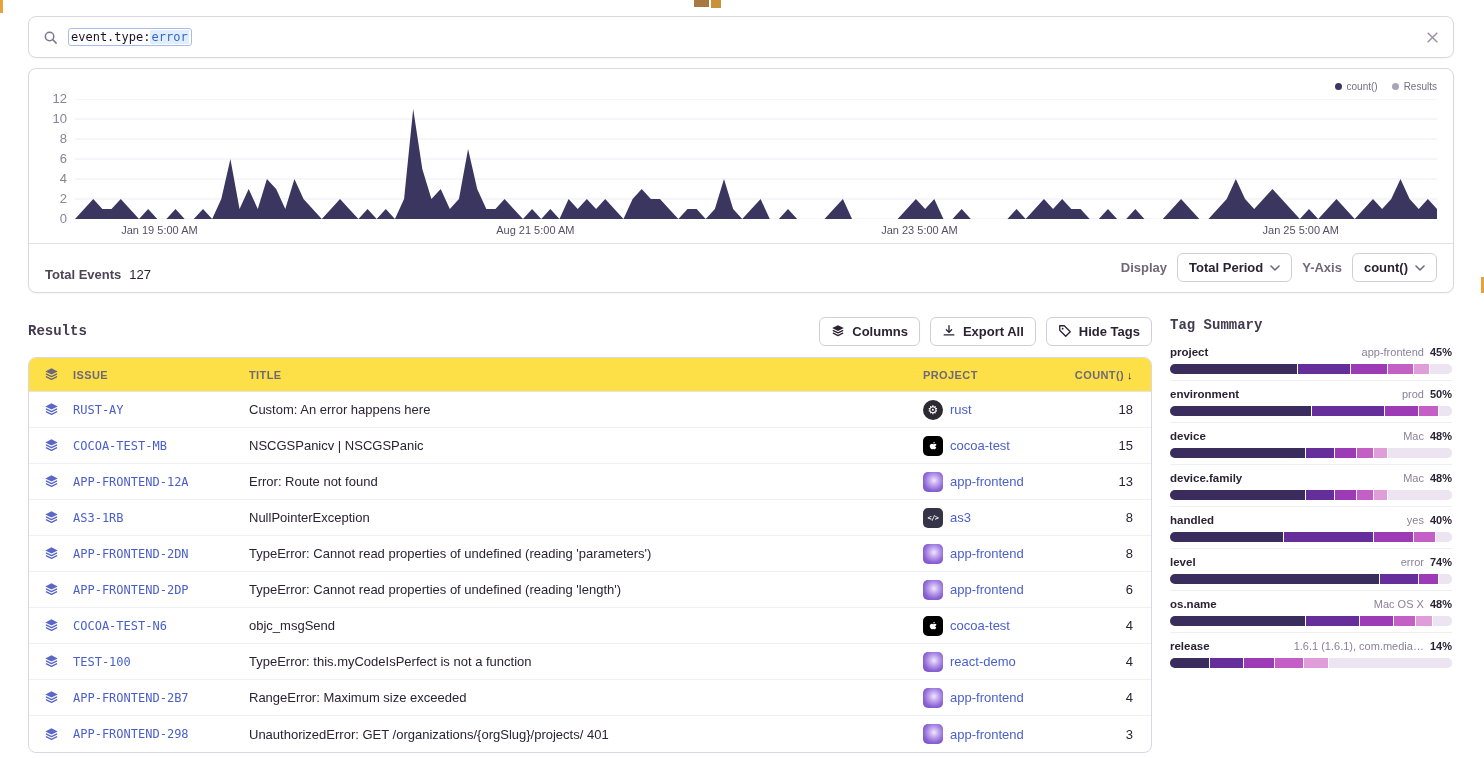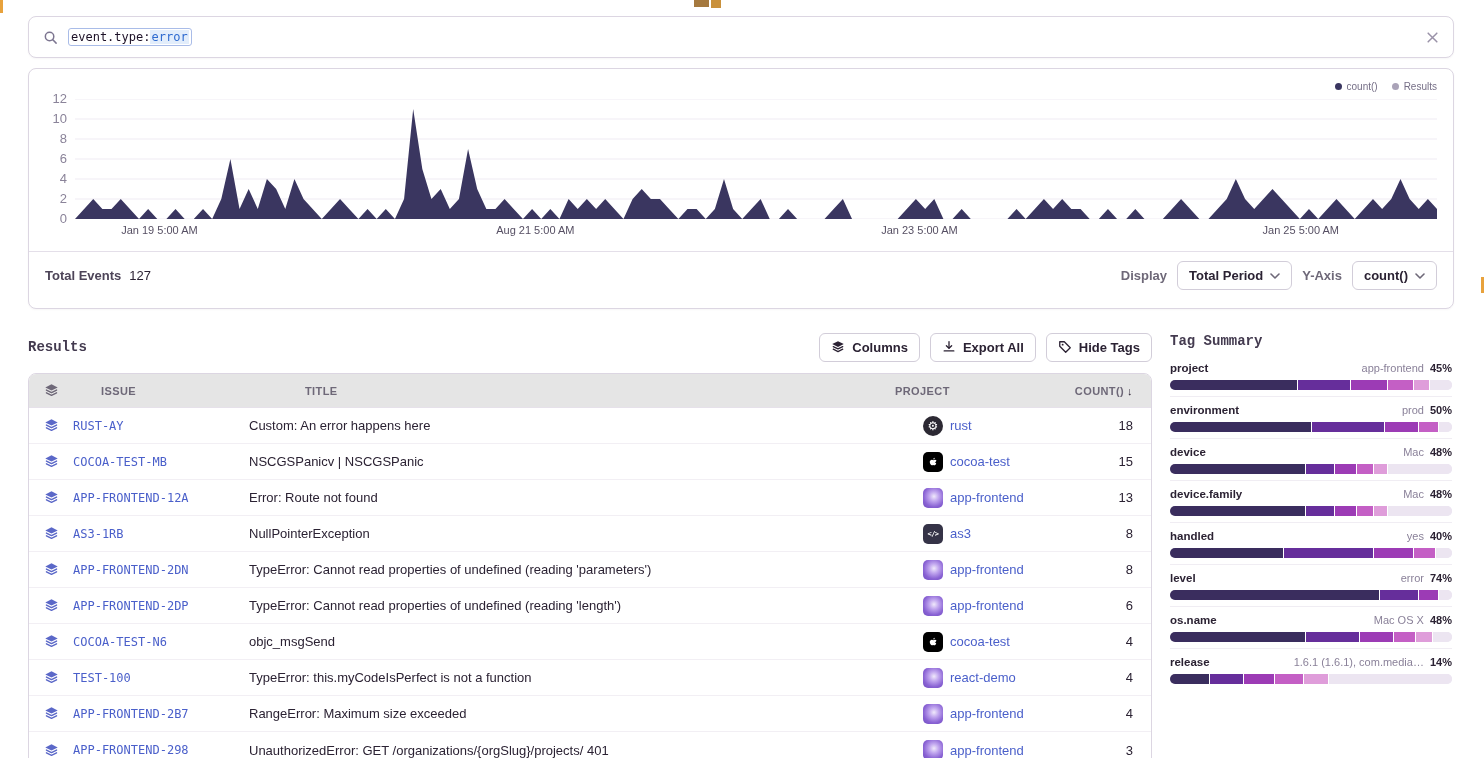--- a/index.html
+++ b/index.html
@@ -31,38 +31,38 @@
   .leg-item{display:inline-flex;align-items:center;gap:5px;font-size:10px;color:#756e86;cursor:pointer;}
   .leg-dot{width:7px;height:7px;border-radius:50%;display:inline-block;}
   .chart-body{display:flex;margin-top:6px;}
   .y-axis{width:30px;position:relative;flex:none;}
   .y-tick{position:absolute;right:8px;font-size:13px;color:#8a8399;line-height:10px;}
   .plot{flex:1;height:120px;position:relative;}
   .plot svg{position:absolute;inset:0;width:100%;height:100%;display:block;}
   #grid-lines line{stroke:#efecf3;stroke-width:1;}
   .x-axis{position:relative;height:24px;margin-left:30px;}
   .x-tick{position:absolute;top:5px;transform:translateX(-50%);font-size:11px;color:#564f63;white-space:nowrap;}
-  .chart-footer{border-top:1px solid #e4dfe9;margin:8px -16px;padding:9px 16px 10px;display:flex;align-items:center;}
+  .chart-footer{border-top:1px solid #e4dfe9;margin:0 -16px;padding:9px 16px 10px;display:flex;align-items:flex-end;}
   .tot{display:flex;gap:8px;align-items:baseline;font-size:13px;}
   .tot-label{font-weight:700;color:#4d4458;}
   .ctrl{margin-left:auto;display:flex;align-items:center;gap:10px;}
   .ctrl-label{font-weight:700;font-size:13px;color:#6e6878;}
   .select-btn,.btn{display:inline-flex;align-items:center;gap:7px;border:1px solid #d2cdd9;border-radius:6px;
     background:#fff;padding:6px 11px;font-size:13px;font-weight:700;color:#2b2233;cursor:pointer;white-space:nowrap;}
 
   
   .results-wrap{display:flex;gap:18px;margin-top:22px;}
   .results-main{width:1124px;flex:none;}
   .results-head{display:flex;align-items:center;height:32px;}
   .section-title{font-size:14px;font-weight:700;color:#433a4f;font-family:Liberation Mono, monospace;}
   .btn-row{margin-left:auto;display:flex;gap:10px;}
   .table{margin-top:10px;border:1px solid #dcd6e2;border-radius:8px;overflow:hidden;background:#fff;}
   .thead,.tr{display:grid;grid-template-columns:44px 176px 1fr 132px 96px;align-items:center;}
-  .thead{height:34px;background:#e5e5e5;border-bottom:1px solid #e6e1ea;font-size:11px;font-weight:700;
-    letter-spacing:.4px;color:#6e6878;gap:28px;}
+  .thead{height:34px;background:#fde047;border-bottom:1px solid #e6e1ea;font-size:11px;font-weight:700;
+    letter-spacing:.4px;color:#6e6878;}
   .th-icon,.td-icon{display:flex;justify-content:center;}
   .tr{height:36px;border-bottom:1px solid #f2eff4;font-size:13px;}
   .tr:last-child{border-bottom:none;}
   .td-issue{font-family:"DejaVu Sans Mono",monospace;font-size:12px;color:#4a5fca;text-decoration:none;
     overflow:hidden;white-space:nowrap;}
   .td-title{color:#2b2233;overflow:hidden;white-space:nowrap;text-overflow:ellipsis;}
   .td-project{display:flex;align-items:center;gap:7px;overflow:hidden;white-space:nowrap;}
   .td-project a{color:#4a5fca;text-decoration:none;}
   .td-count,.th-count{text-align:right;padding-right:18px;}
   .th-count .sort{margin-left:3px;color:#2b2233;font-weight:700;}

